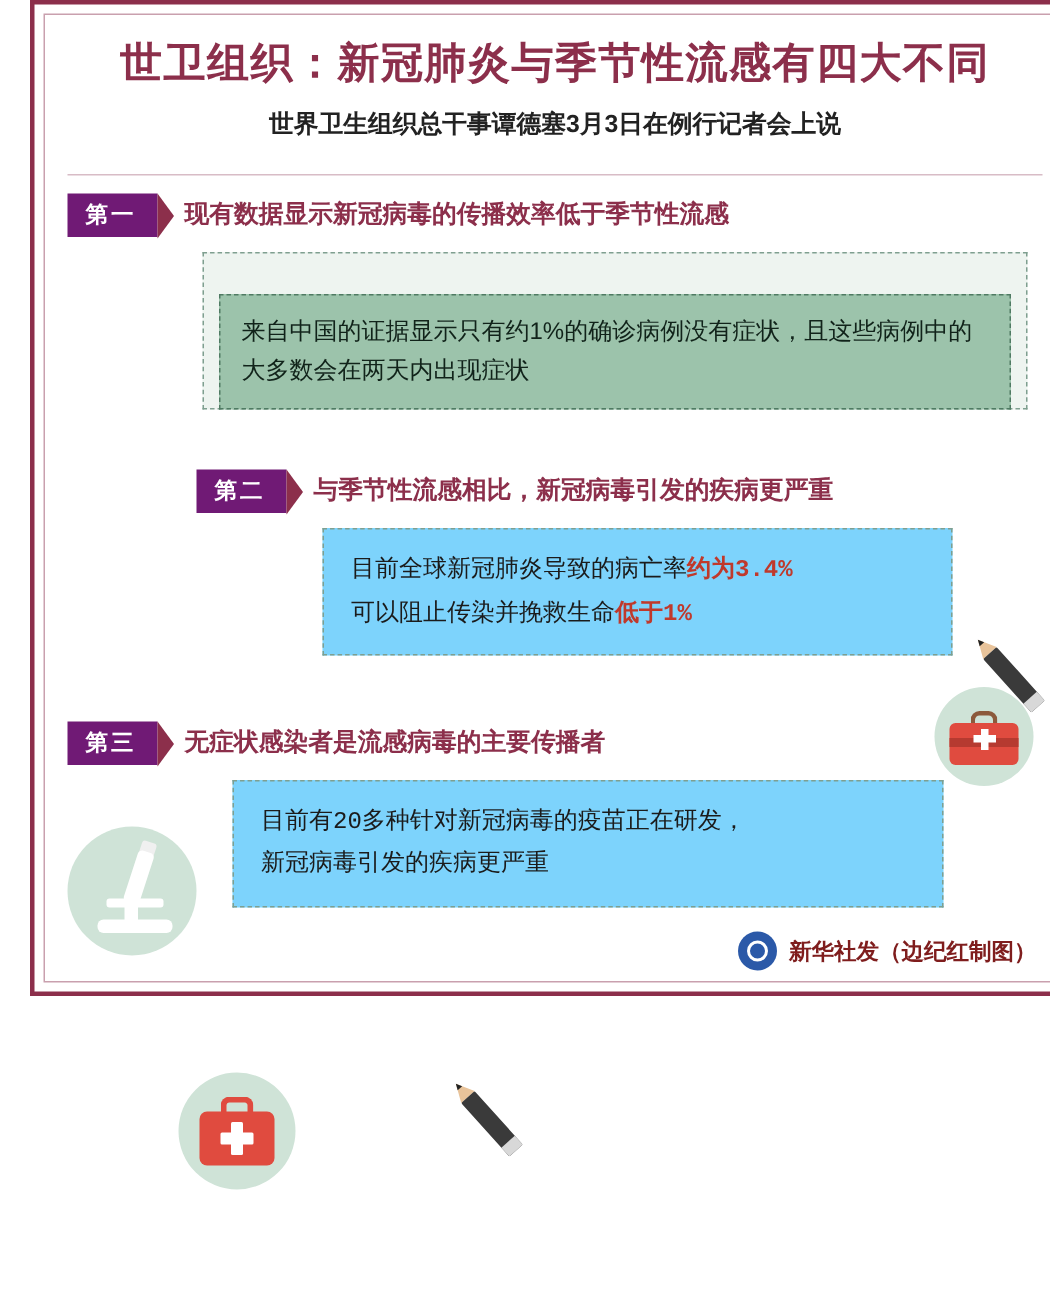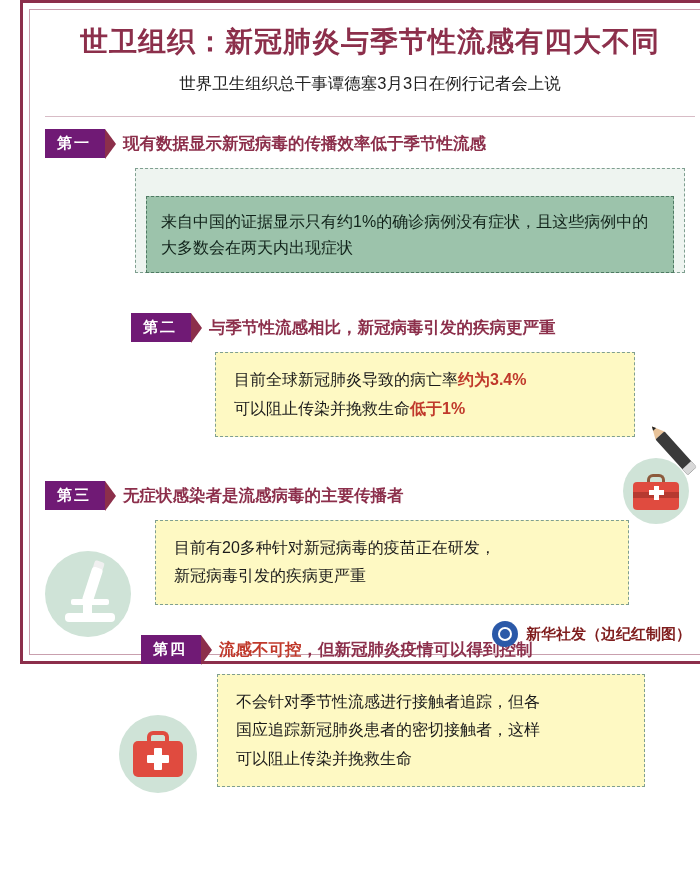--- a/index.html
+++ b/index.html
@@ -43,21 +43,21 @@
     font-size: 28px;
     font-weight: bold;
     letter-spacing: 1px;
     line-height: 1.2;
     white-space: nowrap;
   }
   .subtitle {
     margin-top: 14px;
     color: #222222;
     font-size: 16.5px;
-    font-weight: normal;
+    font-weight: bold;
     line-height: 1.3;
   }
   .divider {
     margin: 16px 22px 0 22px;
     border-top: 1px solid #d8bcc6;
   }
 
   
   .content {
     position: relative;
@@ -113,22 +113,23 @@
     margin-top: 10px;
     border: 1px dashed #7f9f90;
     background: #ffffff;
     padding: 14px 18px;
     color: #1b1b1b;
     font-size: 16px;
     line-height: 1.65;
     box-sizing: border-box;
   }
   .box.pale {
-    background: #fef9c3;
+    background: #7dd3fc;
     border: 1px dashed #7f9f90;
+    font-family: Liberation Mono, monospace;
   }
   .box p { margin: 0; }
   .box p + p { margin-top: 2px; }
 
   .b1-wrap { margin-left: 90px; margin-right: 10px; }
   .b1-outer {
     background: #eef4f0;
     border: 1px dashed #7f9f90;
     padding: 14px 16px 0 16px;
     margin-top: 10px;
@@ -409,34 +410,20 @@
         </div>
         <div class="headline">无症状感染者是流感病毒的主要传播者</div>
       </div>
       <div class="box pale s3-box">
         <p>目前有20多种针对新冠病毒的疫苗正在研发，</p>
         <p>新冠病毒引发的疾病更严重</p>
       </div>
 
     </div>
 
-    <div class="section indent-4" style="margin-top:30px;">
-      <div class="badge-row">
-        <div class="badge">
-          <span class="badge-text-inner">第四</span>
-        </div>
-        <div class="headline"><span class="hl-red">流感不可控</span><span>，但新冠肺炎疫情可以得到控制</span></div>
-      </div>
-      <div class="box pale s4-box" style="margin-left:76px;">
-        <p>不会针对季节性流感进行接触者追踪，但各</p>
-        <p>国应追踪新冠肺炎患者的密切接触者，这样</p>
-        <p>可以阻止传染并挽救生命</p>
-      </div>
-
-    </div>
 
   </div>
 
   <div class="circle-icon microscope">
     <span class="eye"></span>
       <span class="arm"></span>
       <span class="stage"></span>
       <span class="stand"></span>
       <span class="base"></span>
   </div>

